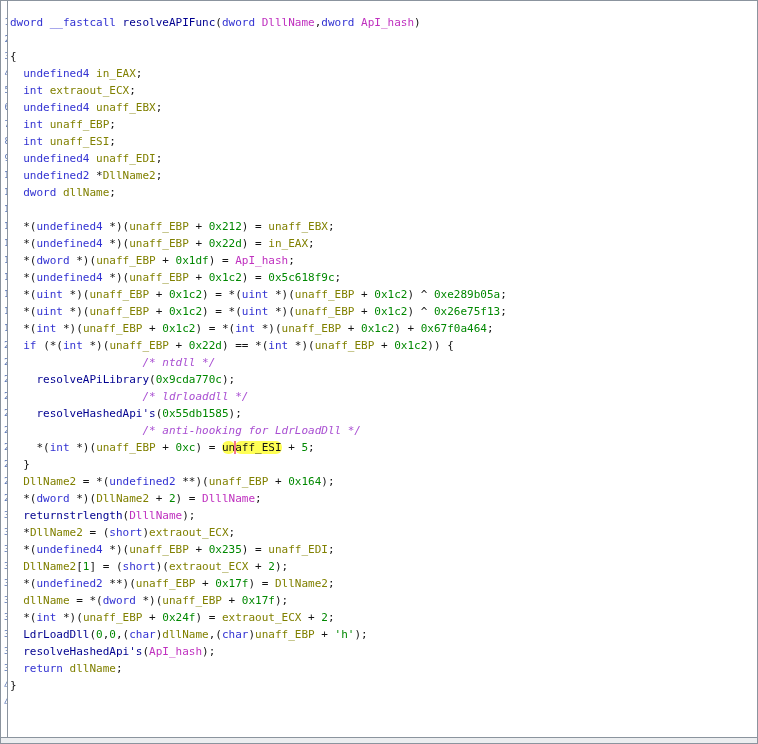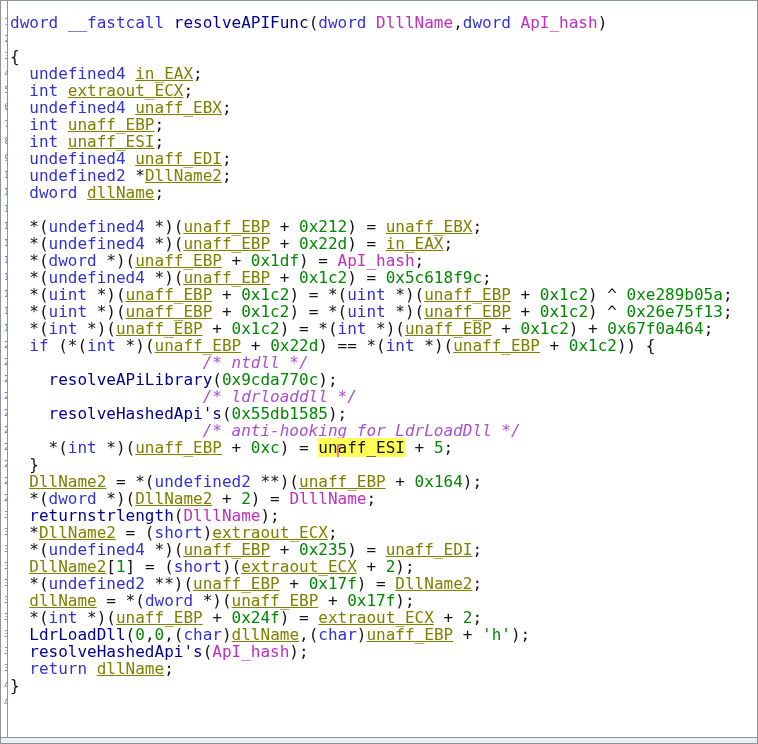--- a/index.html
+++ b/index.html
@@ -14,31 +14,31 @@
     flex:0 0 6px;width:6px;border-right:1px solid var(--border,#8b949e);
     padding-top:13px;overflow:hidden;box-sizing:content-box;background:#fff;
   }
   .gutter .ln{
     height:17px;line-height:17px;font-size:9px;
     color:var(--ln,#5b76b5);text-align:right;overflow:hidden;white-space:nowrap;
   }
   .gutter .ln b{font-weight:normal;position:relative;left:3px;}
   .code{
     flex:1 1 auto;padding:13px 0 0 2px;overflow:hidden;
-    font-size:16px;line-height:17px;white-space:pre;color:var(--op,#141414);
+    font-size:11px;line-height:17px;white-space:pre;color:var(--op,#141414);
   }
   .line{height:17px;}
   .kw{color:var(--kw,#3232d2);}
   .fn{color:var(--fn,#000090);}
-  .var{color:var(--var,#808000);text-decoration:underline;}
+  .var{color:var(--var,#808000);}
   .param{color:var(--param,#bf30bf);}
   .const{color:var(--const,#008800);margin-top:24px;}
   .com{color:var(--com,#a94fd2);font-style:italic;}
   .op{color:var(--op,#141414);}
-  .hl{background:var(--hlbg,#ffff55);}
+  .hl{background:var(--hlbg,#ffff55);border-radius:6px;}
   .caret{
     display:inline-block;width:2px;height:13px;margin:0 -1px;
     background:var(--caret,#f4758f);vertical-align:text-bottom;position:relative;z-index:2;
   }
   .hscroll{
     flex:0 0 5px;height:5px;background:var(--scrollbg,#eceef0);
     border-top:1px solid var(--border,#8b949e);
   }
 </style>
 </head>

